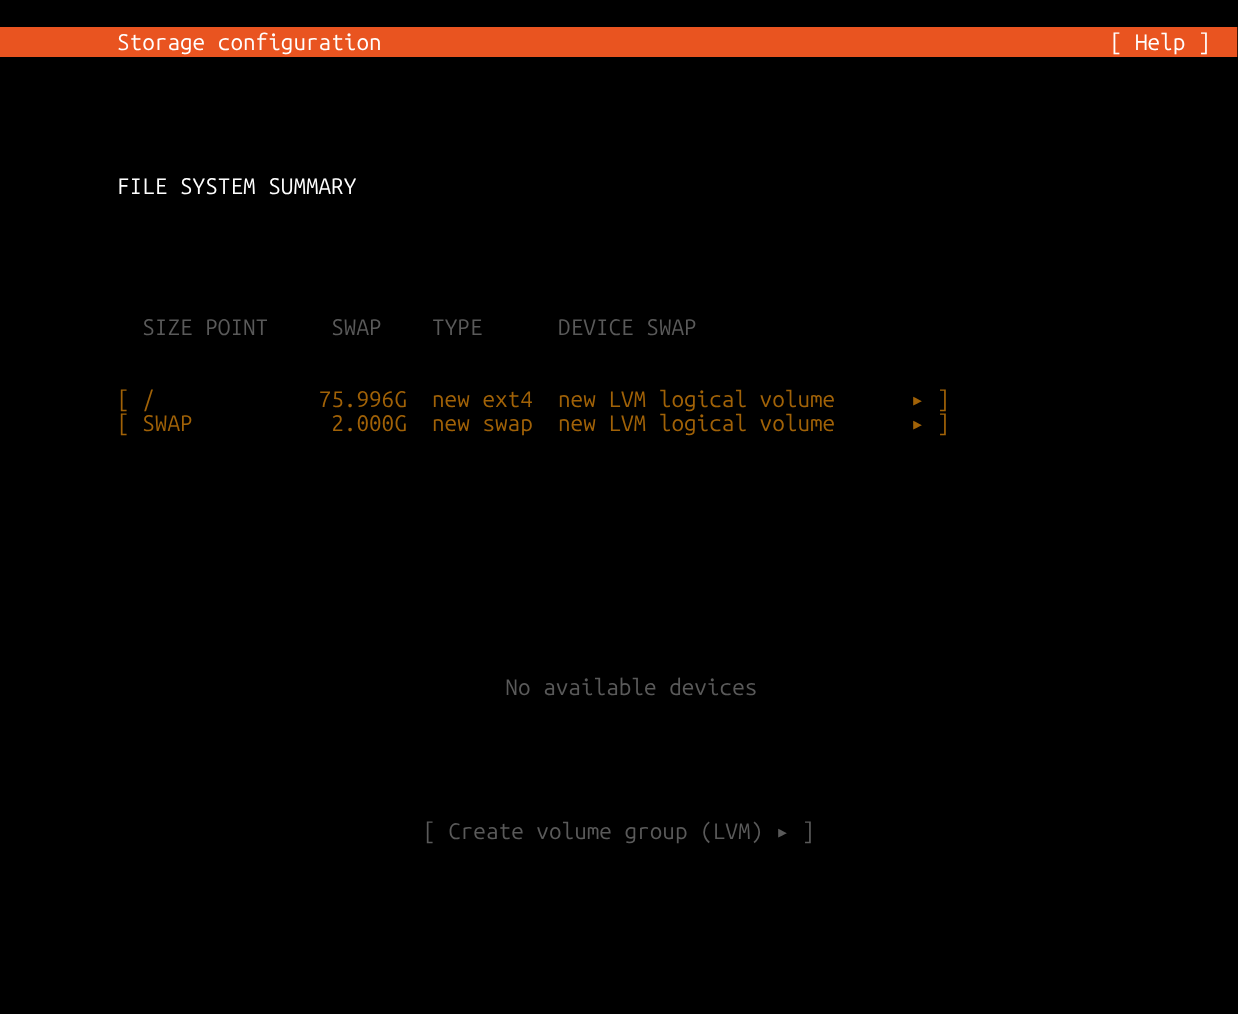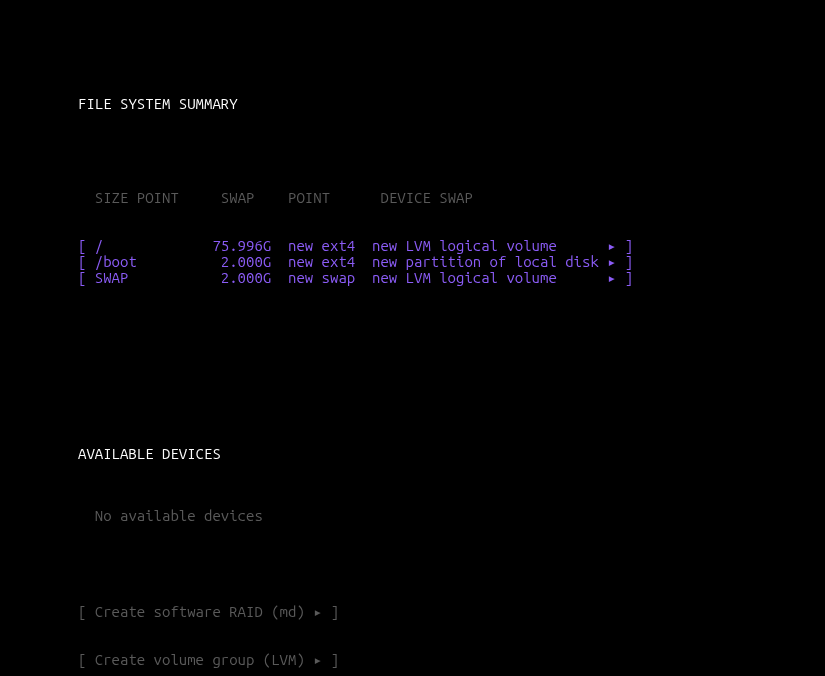--- a/index.html
+++ b/index.html
@@ -33,48 +33,51 @@
   }
   .section-title {
     color: #fff;
     margin-bottom: 14px;
   }
   .col-header {
     color: #5a5a5a;
   }
   .dim {
     color: #5a5a5a;
+    text-align: center;
   }
   .row {
-    color: #8b5cf6;
+    color: #a16207;
   }
   .blk {
     margin-top: 32px;
   }
 </style>
 </head>
 <body>
 
 <div class="screen">
+  <div class="header-bar">
+    <span>Storage configuration</span>
+    <span>[ Help ]</span>
+  </div>
 
   <div class="content">
 
     
     <div class="section-title">FILE SYSTEM SUMMARY</div>
     <div>
-      <div class="col-header">  <span>SIZE POINT</span>     <span>SWAP</span>    <span>POINT</span>      <span>DEVICE SWAP</span></div>
-      <div id="fs-rows"><div class="row">[ /             75.996G  new ext4  new LVM logical volume      ▸ ]</div><div class="row">[ /boot          2.000G  new ext4  new partition of local disk ▸ ]</div><div class="row">[ SWAP           2.000G  new swap  new LVM logical volume      ▸ ]</div></div>
+      <div class="col-header">  <span>SIZE POINT</span>     <span>SWAP</span>    <span>TYPE</span>      <span>DEVICE SWAP</span></div>
+      <div id="fs-rows"><div class="row">[ /             75.996G  new ext4  new LVM logical volume      ▸ ]</div><div class="row">[ SWAP           2.000G  new swap  new LVM logical volume      ▸ ]</div></div>
     </div>
 
     
     <div class="blk">
-      <div class="section-title">AVAILABLE DEVICES</div>
       <div class="dim">  <span>No available devices</span></div>
       <div style="height:16px"></div>
-      <div class="dim">[ <span>Create software RAID (md)</span> <span>▸</span> ]</div>
       <div class="dim">[ <span>Create volume group (LVM)</span> <span>▸</span> ]</div>
     </div>
 
     
     
 
     
     
 
   </div>

